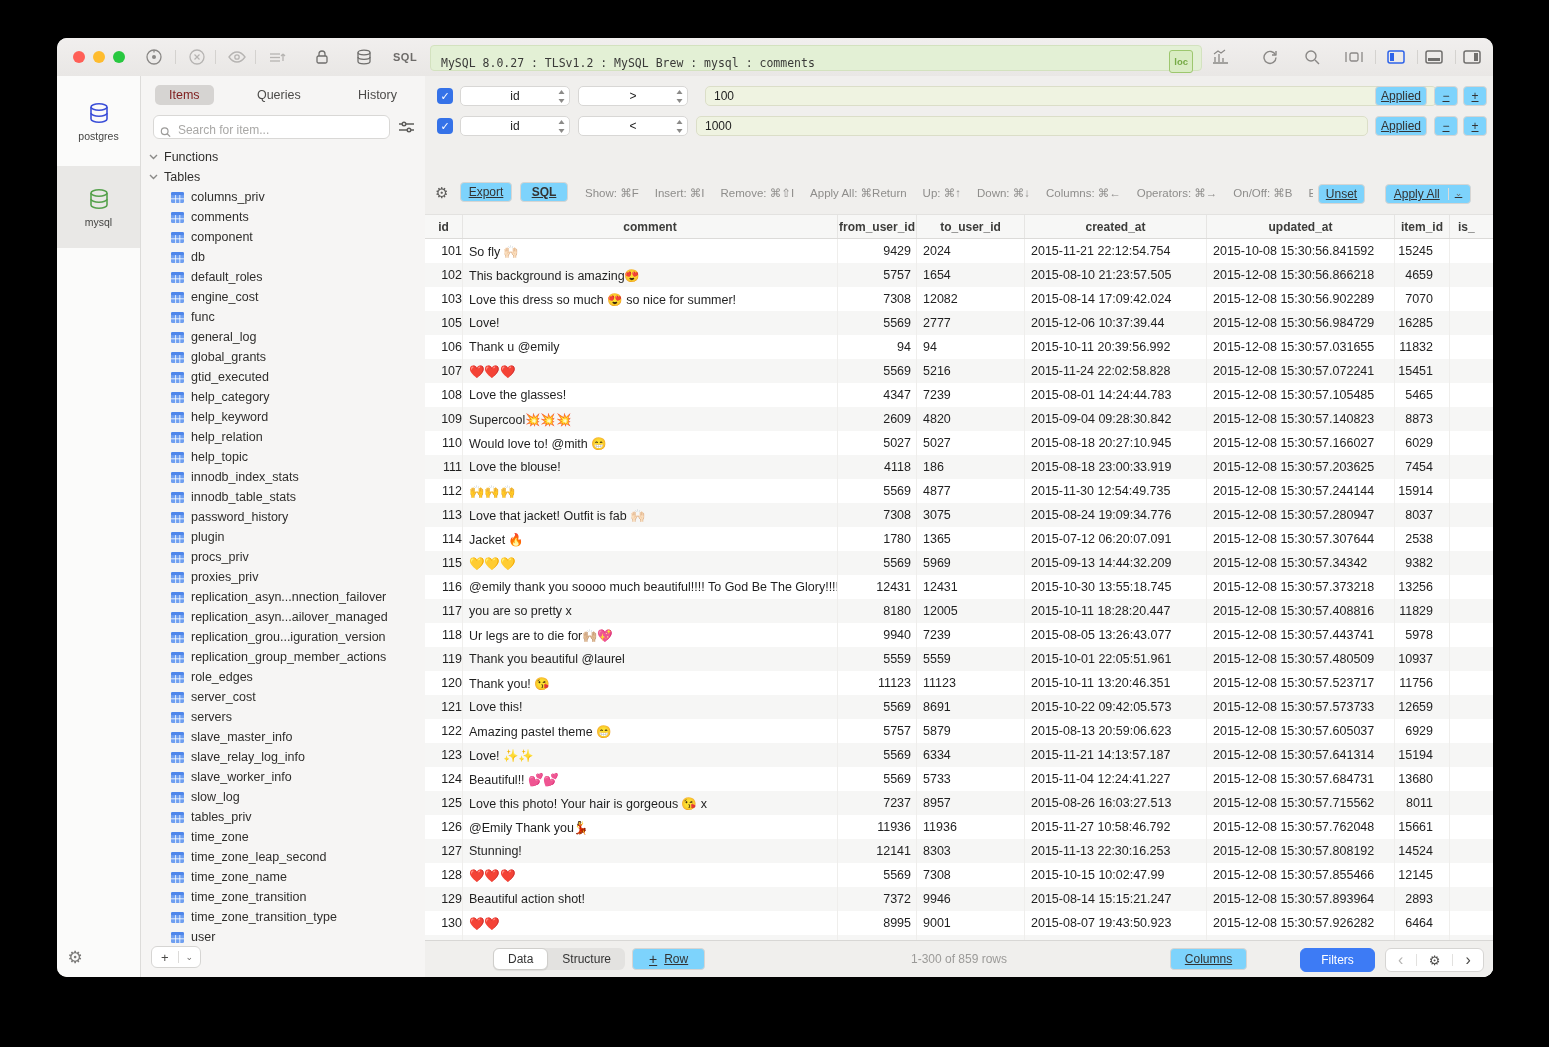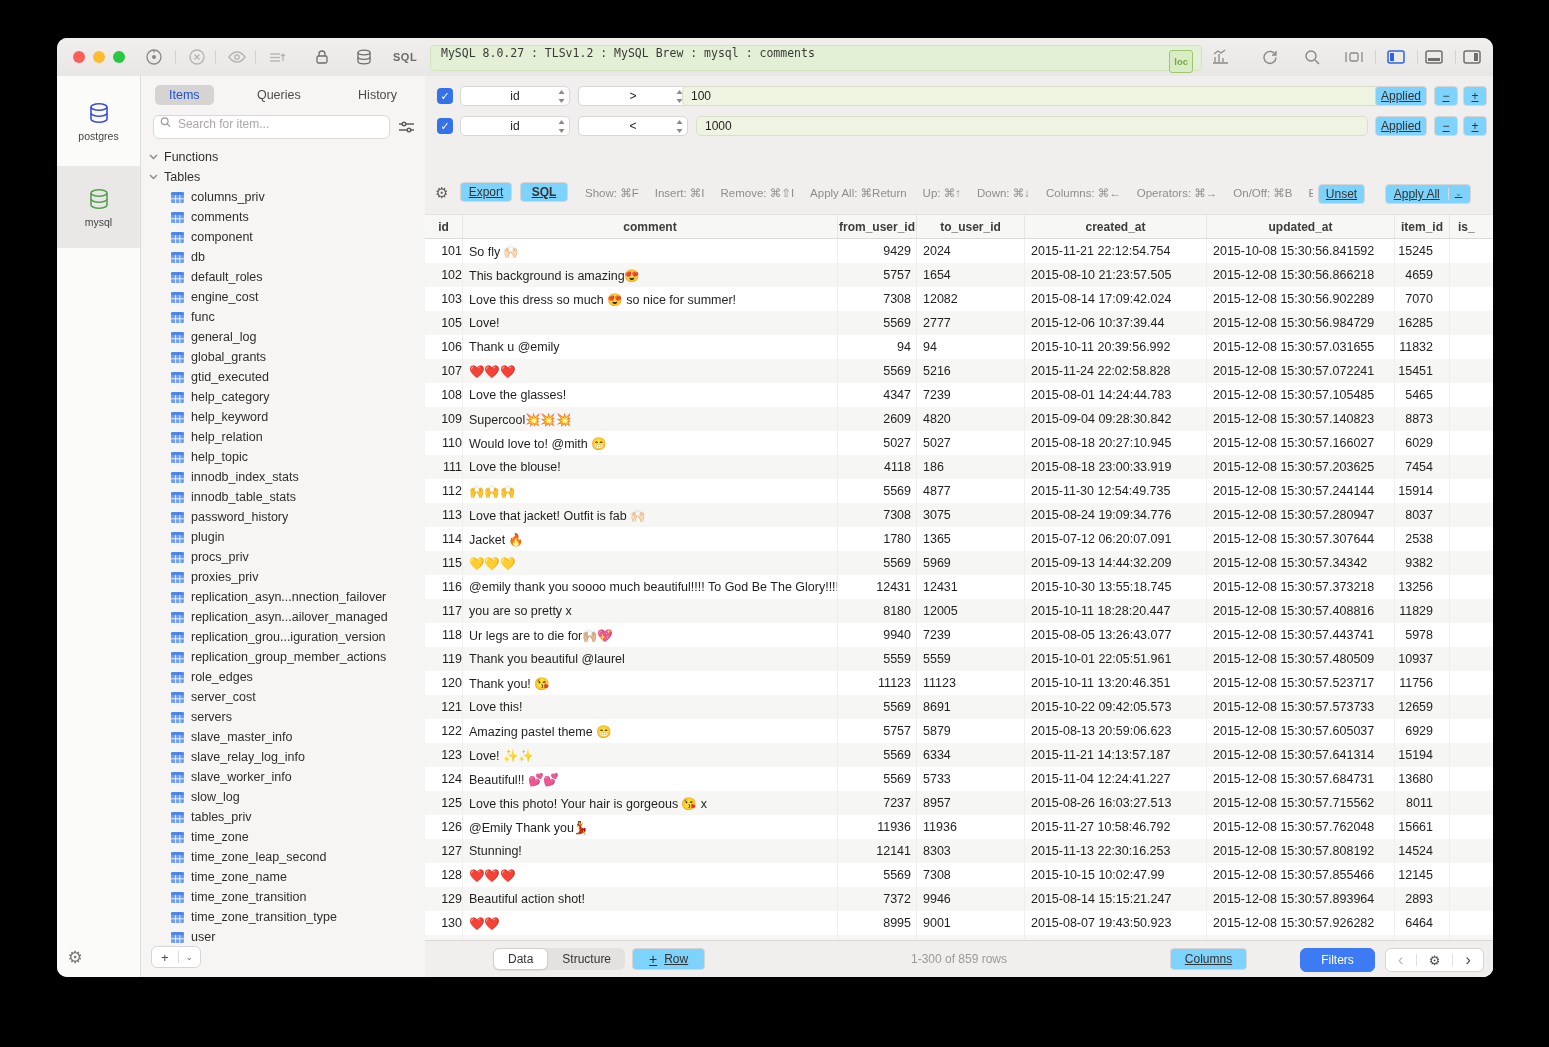--- a/index.html
+++ b/index.html
@@ -16,42 +16,42 @@
   .titlebar{position:absolute;left:0;top:0;right:0;height:38px;background:linear-gradient(#f1efee,#e9e7e5);border-bottom:1px solid #cfcdca;}
   .traffic{position:absolute;left:16px;top:13px;display:flex;gap:8px;}
   .traffic span{width:12px;height:12px;border-radius:50%;display:block;}
   .tl-red{background:#ff5f57;} .tl-yellow{background:#febc2e;} .tl-green{background:#28c840;}
   .tb-icon{position:absolute;top:9px;width:22px;height:20px;display:flex;align-items:center;justify-content:center;color:#8a8886;}
   .tb-icon svg{display:block;}
   .tb-divider{position:absolute;top:12px;width:1px;height:14px;background:#d4d2cf;}
   .sql-label{position:absolute;top:13px;font-size:11px;font-weight:700;color:#6d6b69;letter-spacing:.5px;}
   .title-box{
     position:absolute;left:373px;top:7px;width:770px;height:24px;background:#e3f0d5;
-    border:1px solid #d3e2bf;border-radius:4px;display:flex;align-items:flex-start;
+    border:1px solid #d3e2bf;border-radius:4px;display:flex;align-items:flex-end;
   }
   .title-text{font-family:"DejaVu Sans Mono","Liberation Mono",monospace;font-size:11.5px;color:#3a3a38;padding-left:10px;white-space:nowrap;}
   .loc-badge{
     position:absolute;right:8px;top:4px;font-size:9.5px;color:#76aa45;border:1px solid #9dc76e;
     background:#d9ecc3;border-radius:3px;padding:4px 4px;line-height:13px;font-weight:700;
   }
   
   .rail{position:absolute;left:0;top:38px;width:83px;bottom:0;background:#fbfbfa;border-right:1px solid #dddcda;}
   .conn{height:82px;display:flex;flex-direction:column;align-items:center;justify-content:center;gap:5px;margin-top:4px;}
   .conn.selected{background:#e9e8e6;}
   .conn .conn-label{font-size:10.5px;color:#454543;}
   .rail-gear{position:absolute;left:0;bottom:8px;width:36px;height:24px;display:flex;align-items:center;justify-content:center;color:#7b7a78;font-size:17px;}
   
   .sidebar{position:absolute;left:84px;top:38px;width:284px;bottom:0;background:#f6f5f4;border-right:1px solid #dddcda;}
   .side-tabs{display:flex;align-items:center;justify-content:space-between;padding:9px 14px 0 14px;}
   .side-tab{font-size:12.5px;color:#4c4b49;padding:3px 14px;border-radius:5px;}
-  .side-tab.active{background:#d6d4d2;color:#1d4ed8;}
+  .side-tab.active{background:#d6d4d2;color:#7f1d1d;}
   .search-row{display:flex;align-items:center;gap:8px;padding:10px 10px 0 12px;}
   .search-box{
     flex:1;height:22px;background:#fff;border:1px solid #d9d8d6;border-radius:6px;
-    display:flex;align-items:flex-start;padding:0 6px;gap:5px;
+    display:flex;align-items:flex-end;padding:0 6px;gap:5px;
   }
   .search-box input{border:none;outline:none;background:transparent;font-size:12px;color:#333;width:100%;font-family:"Liberation Sans",sans-serif;}
   .search-box input::placeholder{color:#a9a8a6;}
   .tune-icon{color:#5d5c5a;}
   .tree{margin-top:8px;height:796px;overflow:hidden;font-size:12.5px;color:#2f2e2c;}
   .tree-section{display:flex;align-items:center;gap:6px;height:20px;padding-left:8px;}
   .tree-section .chev{color:#8b8a88;}
   .tree-item{display:flex;align-items:center;gap:7px;height:20px;padding-left:30px;white-space:nowrap;}
   .side-footer{position:absolute;left:10px;bottom:9px;}
   .addsplit{display:flex;align-items:center;background:#fff;border:1px solid #d6d5d3;border-radius:6px;height:20px;overflow:hidden;}
@@ -685,21 +685,21 @@
               <path d="M3.5 13L.5 9h6z" fill="#8b8a88"></path>
             </svg>
           </div>
           <div class="fselect" style="left: 153px; width: 110px;">
             <span>&gt;</span>
             <svg class="stepper" width="7" height="13" viewBox="0 0 7 13">
               <path d="M3.5 0L6.5 4h-6z" fill="#8b8a88"></path>
               <path d="M3.5 13L.5 9h6z" fill="#8b8a88"></path>
             </svg>
           </div>
-          <input class="finput" type="text" value="100" style="left: 257px; width: 732px;">
+          <input class="finput" type="text" value="100" style="left: 280px; width: 732px;">
           <div class="btn fbtn" style="left: 950px; width: 52px;">Applied</div>
           <div class="btn fbtn" style="left: 1009px; width: 24px;">−</div>
           <div class="btn fbtn" style="left: 1038px; width: 24px;">+</div>
         </div>
         <div class="filter-row" style="top: 40px; right: 0px;">
           <div class="fcheck">✓</div>
           <div class="fselect" style="left: 35px; width: 110px;">
             <span>id</span>
             <svg class="stepper" width="7" height="13" viewBox="0 0 7 13">
               <path d="M3.5 0L6.5 4h-6z" fill="#8b8a88"></path>

